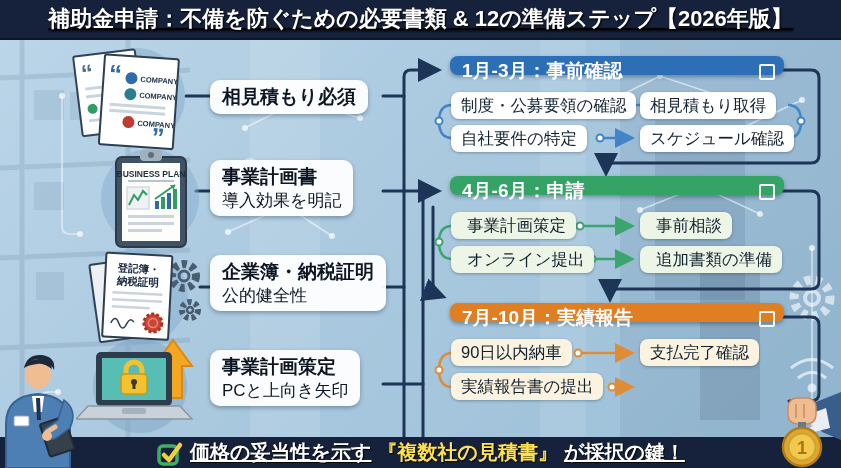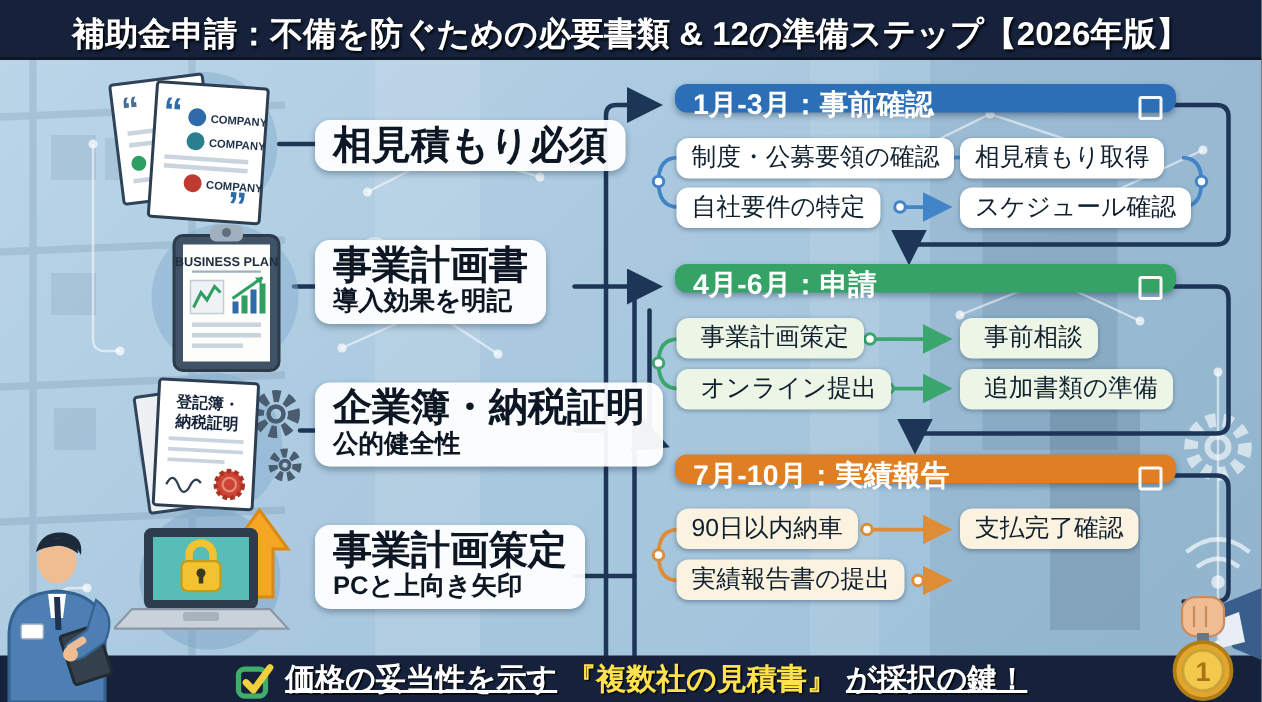--- a/index.html
+++ b/index.html
@@ -1,32 +1,32 @@
 <!DOCTYPE html>
 <html><head>
 <meta charset="utf-8">
 <style>
   html,body{margin:0;padding:0;background:#666;}
   .stage{position:relative;width:841px;height:468px;overflow:hidden;
          font-family:"Liberation Sans","DejaVu Sans",sans-serif;
          background:linear-gradient(135deg,#bcd6e9 0%,#aac9df 45%,#9bbfd8 100%);}
   
   .topbar{position:absolute;left:0;top:0;width:841px;height:38px;background:#16223c;
-          border-bottom:2px solid #0c1626;z-index:6;display:flex;align-items:flex-end;justify-content:center;}
+          border-bottom:2px solid #0c1626;z-index:6;display:flex;align-items:center;justify-content:center;text-decoration:underline;}
   .topbar .ttl{color:#fff;font-size:22px;font-weight:bold;letter-spacing:0px;white-space:nowrap;
                text-shadow:1px 1px 2px #000;}
   .botbar{position:absolute;left:0;top:437px;width:841px;height:31px;background:#16223c;z-index:5;
           display:flex;align-items:center;justify-content:center;gap:6px;}
   .botbar .fw{color:#fff;font-size:20px;font-weight:bold;white-space:nowrap;text-shadow:1px 1px 1px #000;text-decoration:underline;}
   .botbar .fy{color:#ffe24d;font-size:20px;font-weight:bold;white-space:nowrap;text-shadow:1px 1px 1px #000;}
   
   .llabel{position:absolute;left:210px;background:rgba(255,255,255,.94);border-radius:10px;
           padding:3px 12px 4px;box-shadow:0 2px 4px rgba(20,40,60,.35);z-index:4;}
-  .lt{font-size:26px;font-weight:bold;color:#0d1724;line-height:27px;white-space:nowrap;}
-  .ls{font-size:17px;font-weight:bold;color:#0d1724;line-height:22px;white-space:nowrap;}
+  .lt{font-size:19px;font-weight:bold;color:#0d1724;line-height:27px;white-space:nowrap;}
+  .ls{font-size:17px;font-weight:normal;color:#0d1724;line-height:22px;white-space:nowrap;}
   
   .sec-header{position:absolute;left:450px;width:334px;height:19px;border-radius:8px;color:#fff;
               font-size:19px;font-weight:bold;line-height:29px;padding-left:12px;box-sizing:border-box;
               box-shadow:0 2px 4px rgba(20,40,60,.4);z-index:4;white-space:nowrap;}
   .sq{position:absolute;right:9px;top:8px;width:12px;height:12px;border:2px solid rgba(255,255,255,.95);
       border-radius:2px;}
   
   .item{position:absolute;height:27px;line-height:27px;border-radius:8px;padding:0 10px;
         font-size:16.5px;font-weight:normal;color:#10202e;box-shadow:0 1px 3px rgba(20,40,60,.35);
         z-index:4;white-space:nowrap;}

